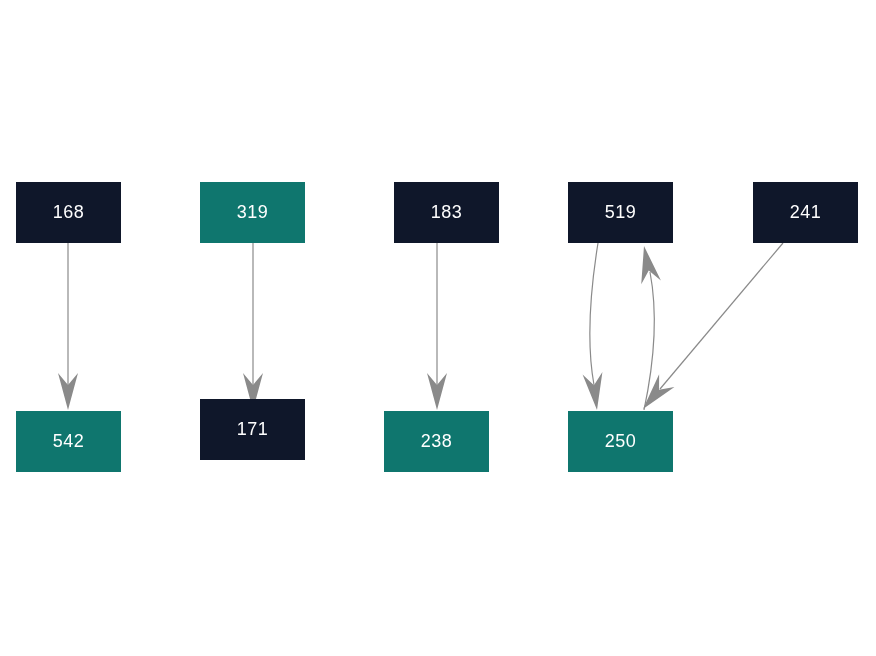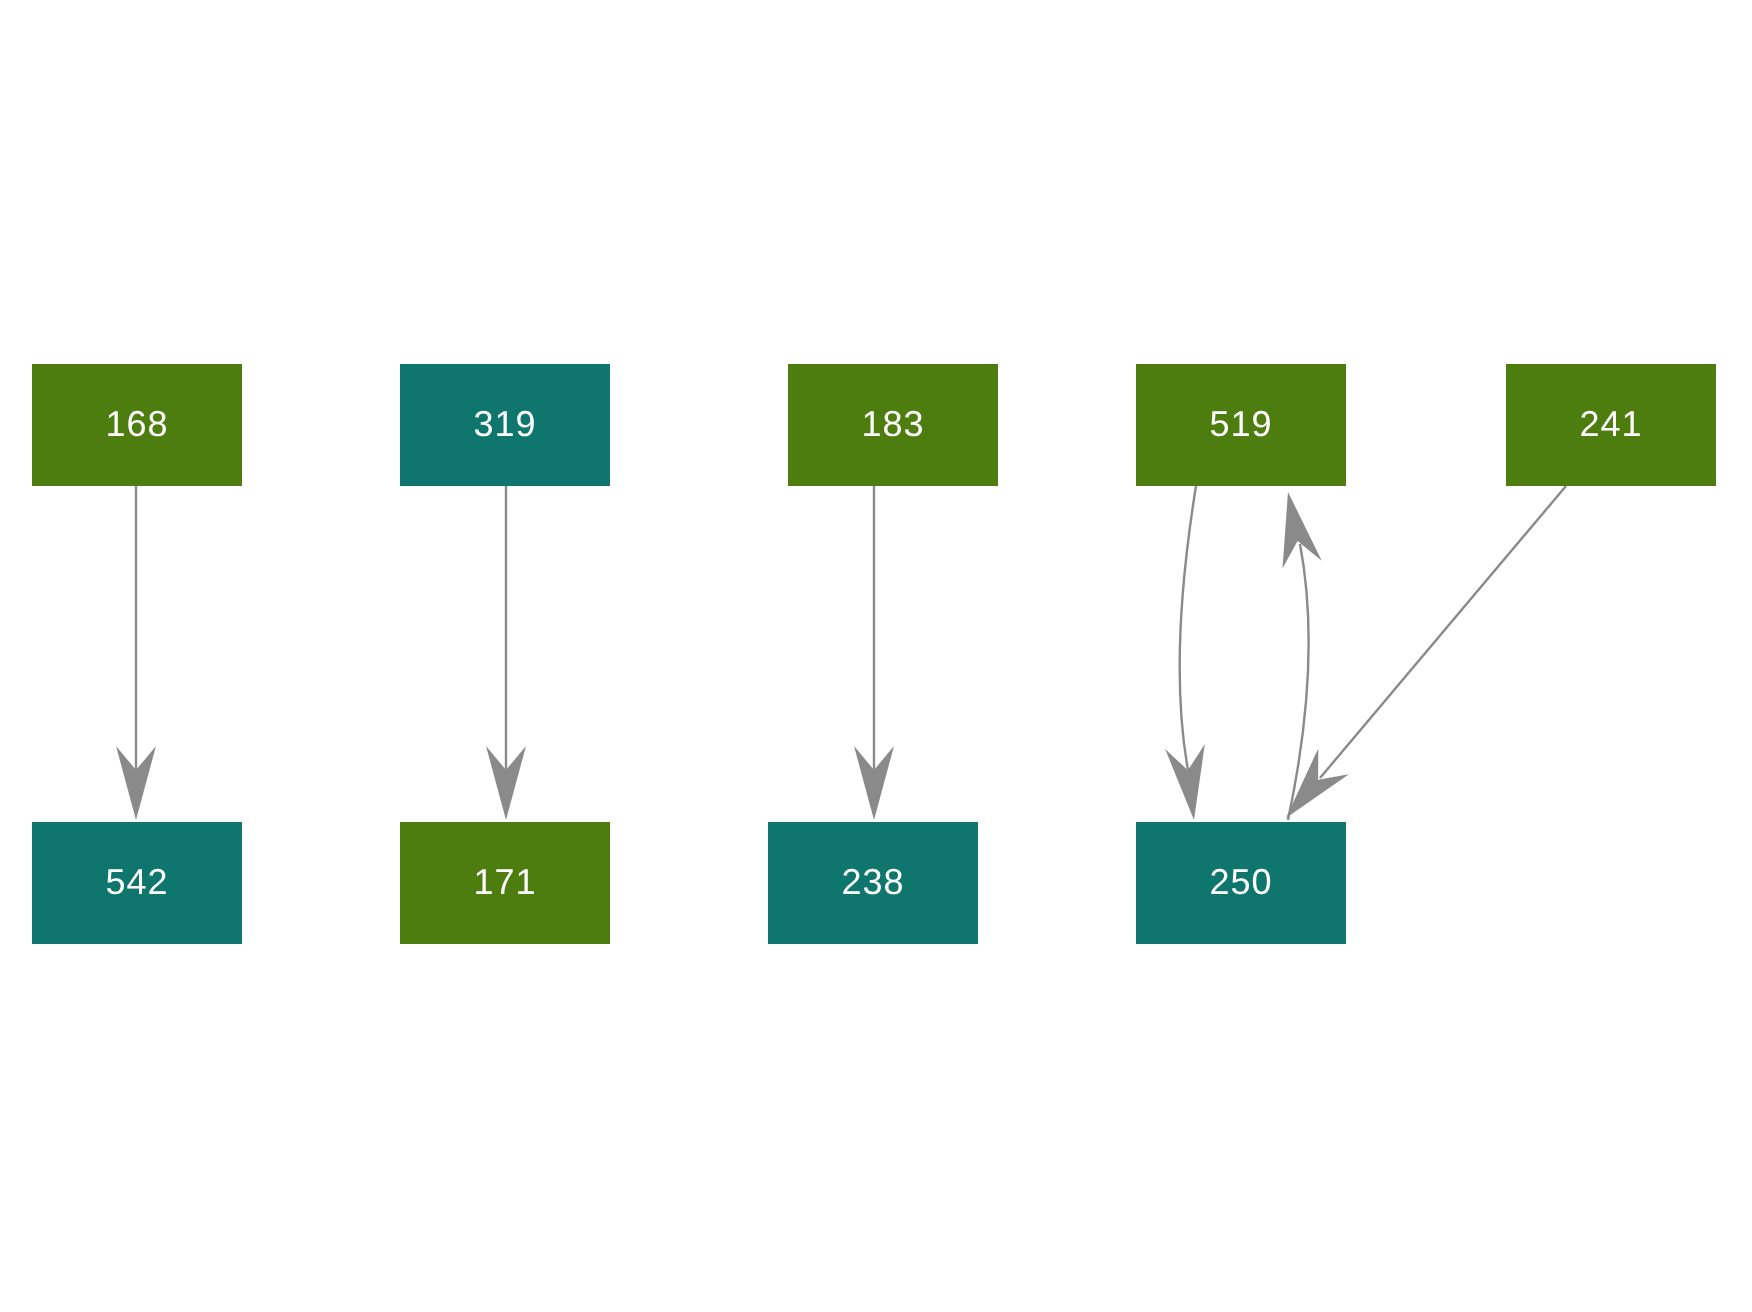--- a/index.html
+++ b/index.html
@@ -22,21 +22,21 @@
     position: absolute;
     width: 105px;
     height: 61px;
     display: flex;
     align-items: center;
     justify-content: center;
     color: #ffffff;
     font-size: 18px;
     letter-spacing: 0.5px;
   }
-  .node.blue { background: #4d7c0f; }
+  .node.blue { background: #0f172a; }
   .node.red  { background: #0f766e; }
 </style>
 </head>
 <body>
 
 <div class="canvas">
 
   <svg class="edges-layer" viewBox="0 0 876 656" xmlns="http://www.w3.org/2000/svg">
 
     <g>
@@ -82,21 +82,21 @@
   <div class="node blue" style="left:568px; top:182px;">
     <span>519</span>
   </div>
   <div class="node blue" style="left:753px; top:182px;">
     <span>241</span>
   </div>
 
   <div class="node red" style="left:16px;  top:411px;">
     <span>542</span>
   </div>
-  <div class="node blue" style="left:200px; top:411px;">
+  <div class="node blue" style="left:200px; top:399px;">
     <span>171</span>
   </div>
   <div class="node red" style="left:384px; top:411px;">
     <span>238</span>
   </div>
   <div class="node red" style="left:568px; top:411px;">
     <span>250</span>
   </div>
 
 </div>

